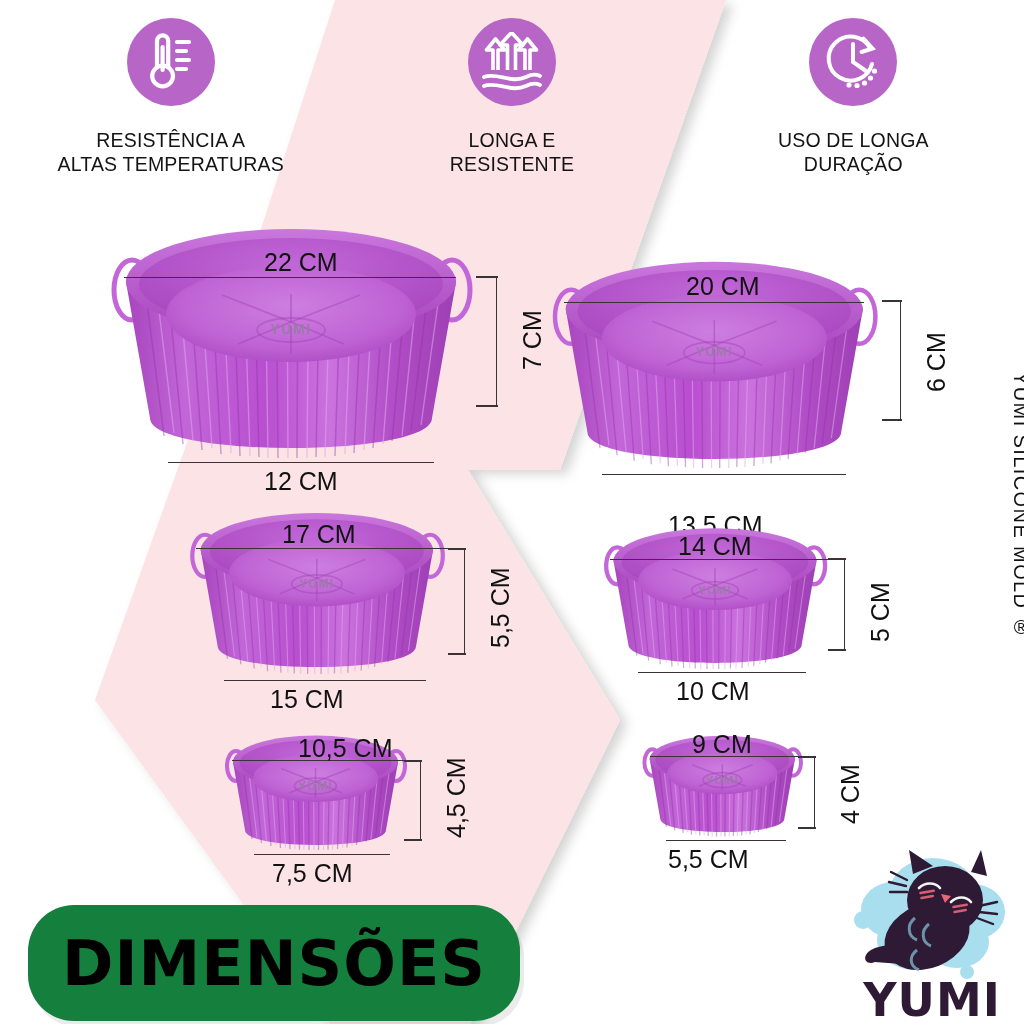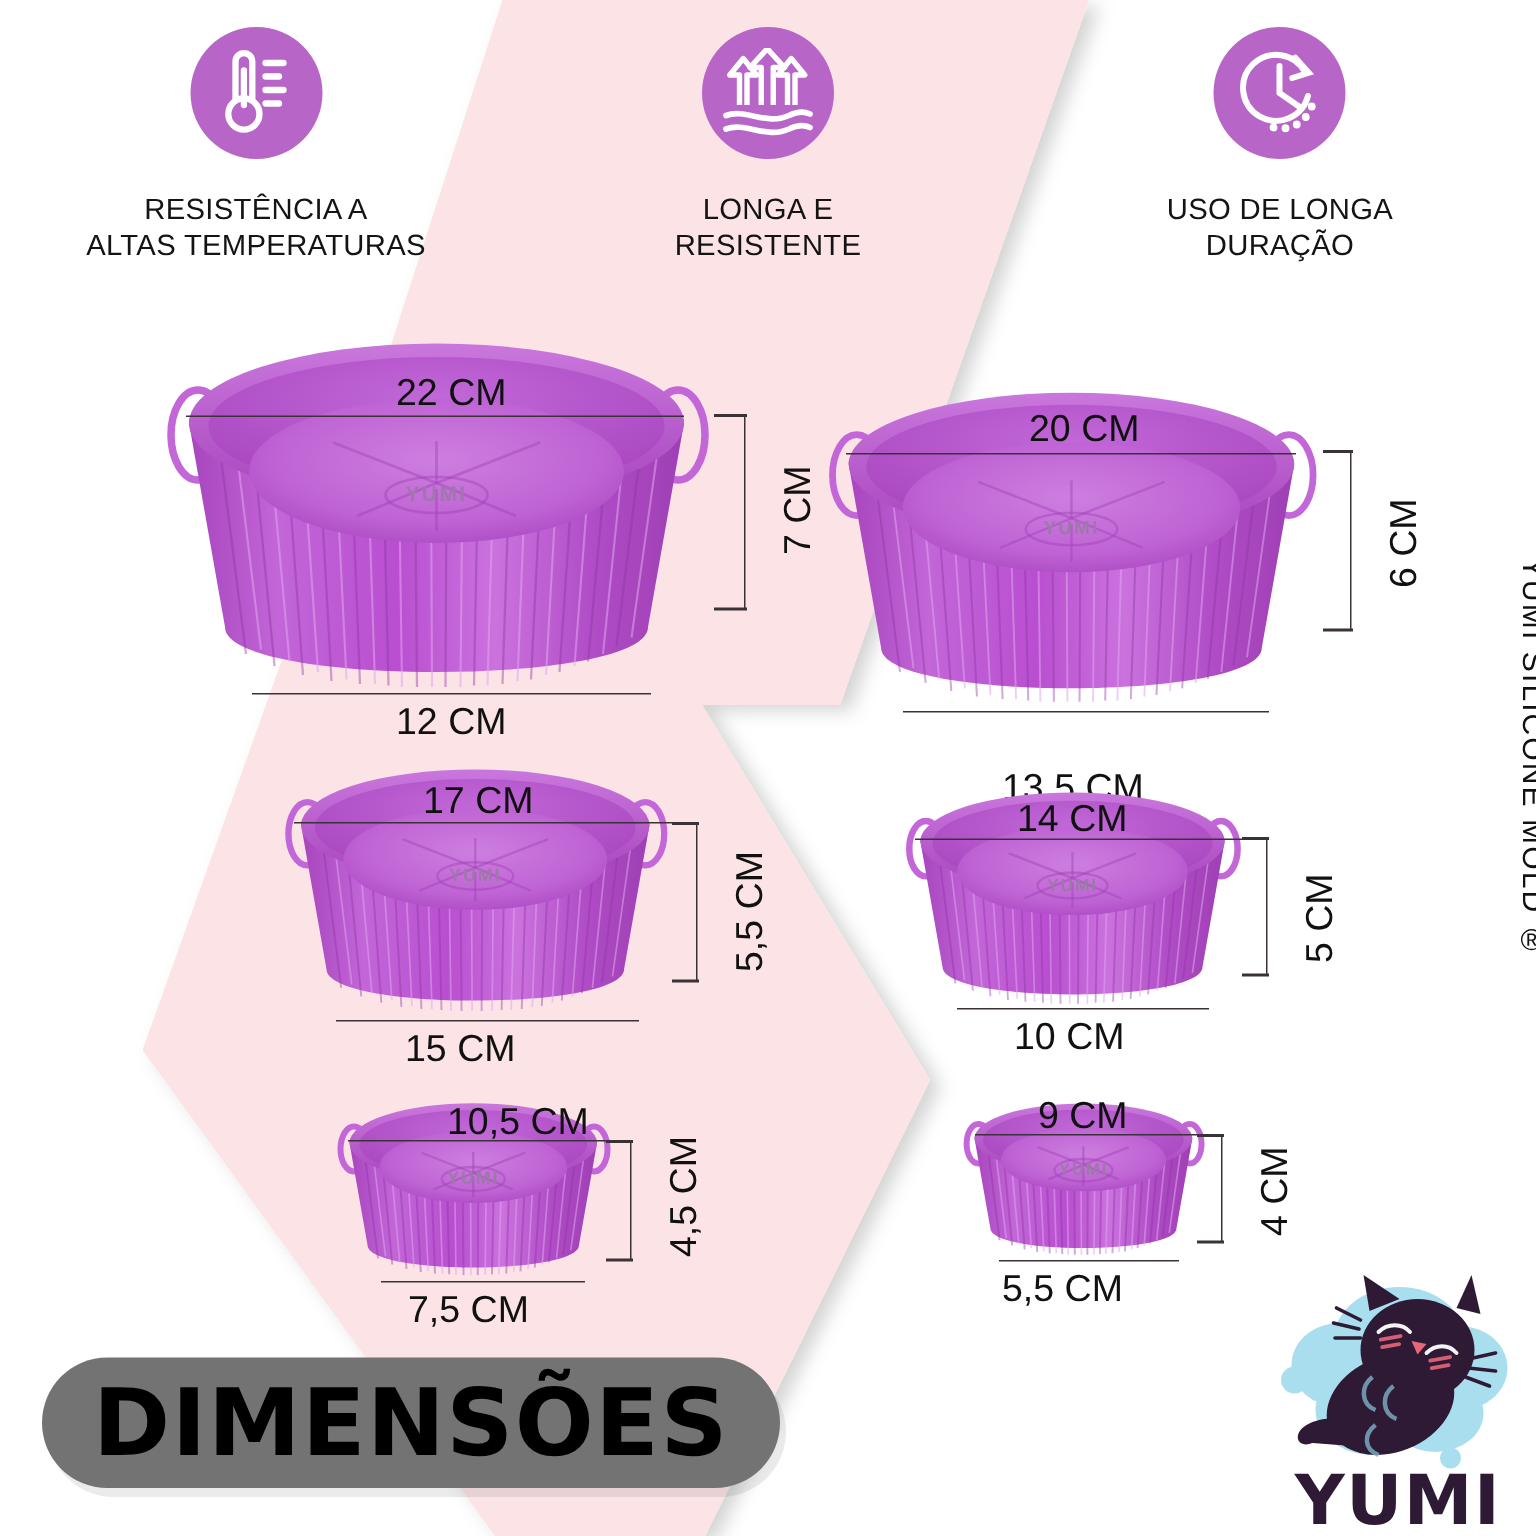--- a/index.html
+++ b/index.html
@@ -36,22 +36,22 @@
   .line-h{position:absolute;height:0;border-top:1.6px solid #3b3238;}
   .line-v{position:absolute;width:0;border-left:1.6px solid #3b3238;}
   .tick{position:absolute;background:#3b3238;}
 
   
   .vbrand{position:absolute;right:2px;top:372px;z-index:6;
           font-size:20px;letter-spacing:1.4px;color:#111;
           writing-mode:vertical-rl;white-space:nowrap;}
 
   
-  .pill{position:absolute;left:28px;top:905px;width:492px;height:87px;
-        background:#737373;border-radius:46px;z-index:6;
+  .pill{position:absolute;left:28px;top:905px;width:492px;height:116px;
+        background:#15803d;border-radius:46px;z-index:6;
         display:flex;align-items:center;justify-content:center;
         box-shadow:4px 6px 0 rgba(0,0,0,.08);}
   .pill span{font-size:62px;font-weight:bold;letter-spacing:1px;color:#000;
              font-family:"DejaVu Sans", sans-serif;}
 
   
   .logo{position:absolute;left:845px;top:832px;width:175px;height:190px;z-index:6;}
 </style>
 </head>
 <body>

